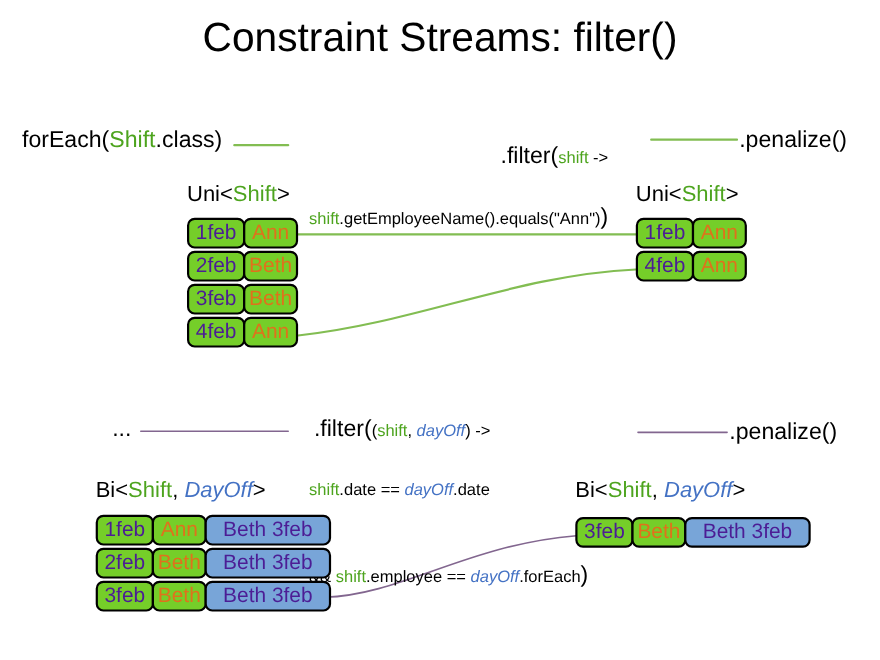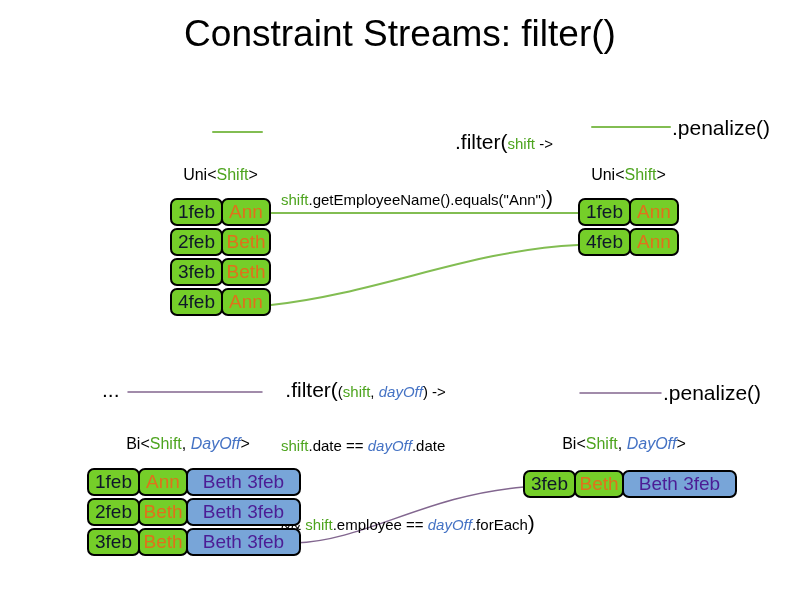--- a/index.html
+++ b/index.html
@@ -21,49 +21,50 @@
   }
   .code { position:absolute; font-size:21px; white-space:pre; line-height:24px; }
   .code .sm { font-size:15px; }
   .code .ind { display:block; margin-left:19px; }
   .l2 { margin-top:6px; }
   .l2b { margin-top:4px; }
   .l3b { margin-top:5px; }
   .green { color:var(--green-text); }
   .blue { color:var(--blue-text);font-style:italic; }
 
-  .theader { position:absolute; font-size:16px; white-space:pre; text-align:center; }
+  .theader { position:absolute; font-size:20px; white-space:pre; }
   .table { position:absolute; }
   .row { display:flex; margin-bottom:2px; }
   .cell {
     box-sizing:border-box; height:28px; border:2px solid #000; border-radius:7px;
     background:var(--green-fill); font-size:19px; line-height:23px; text-align:center;
     white-space:pre; overflow:hidden;
   }
-  .cell.date { width:53px; color:#0f172a; }
+  .cell.date { width:53px; color:#4c1d95; }
   .cell.name { width:50px; margin-left:-2px; color:var(--orange-text); }
   .cell.pair { width:115px; margin-left:-2px; background:var(--blue-fill); color:#4c1d95; }
 </style>
 </head>
 <body>
 
 <div class="slide">
 
   <svg class="connectors" viewBox="0 0 800 600">
     <line class="green-line" x1="213" y1="132" x2="262" y2="132"></line>
     <line class="green-line" x1="592" y1="127" x2="670" y2="127"></line>
     <line class="green-line" x1="271" y1="213" x2="578" y2="213"></line>
     <path class="green-line" d="M271,305 C380,293 470,250 578,245"></path>
     <line class="purple-line" x1="128" y1="392" x2="262" y2="392"></line>
     <line class="purple-line" x1="580" y1="393" x2="661" y2="393"></line>
     <path class="purple-line" d="M295,543 C365,541 425,495 524,487"></path>
   </svg>
 
   <h1 class="title">Constraint Streams: filter()</h1>
 
+  <div class="code" style="left:20px; top:116px;"><span>forEach(</span><span class="green">Shift</span><span>.class)</span></div>
 
   <div class="code" style="left:262px; top:106px;text-align:right;">
     <span><span>.filter(</span><span class="sm green">shift</span><span class="sm"> -&gt;</span></span>
     <span class="ind l2"><span class="sm green">shift</span><span class="sm">.getEmployeeName().equals("Ann")</span><span>)</span></span>
   </div>
 
   <div class="code" style="left:672px; top:116px;">.penalize()</div>
 
   <div class="theader" style="left:170px; top:166px; width:101px;"><span>Uni&lt;</span><span class="green">Shift</span><span>&gt;</span></div>
   <div class="theader" style="left:578px; top:166px; width:101px;"><span>Uni&lt;</span><span class="green">Shift</span><span>&gt;</span></div>

